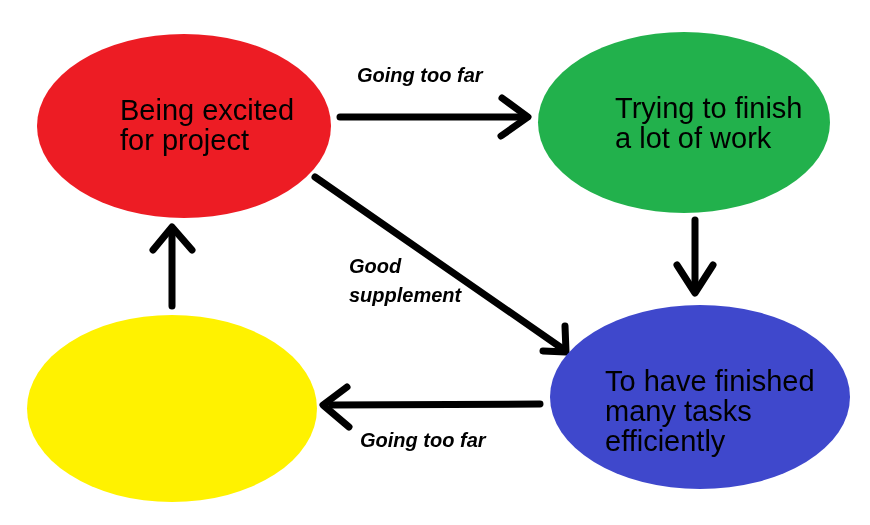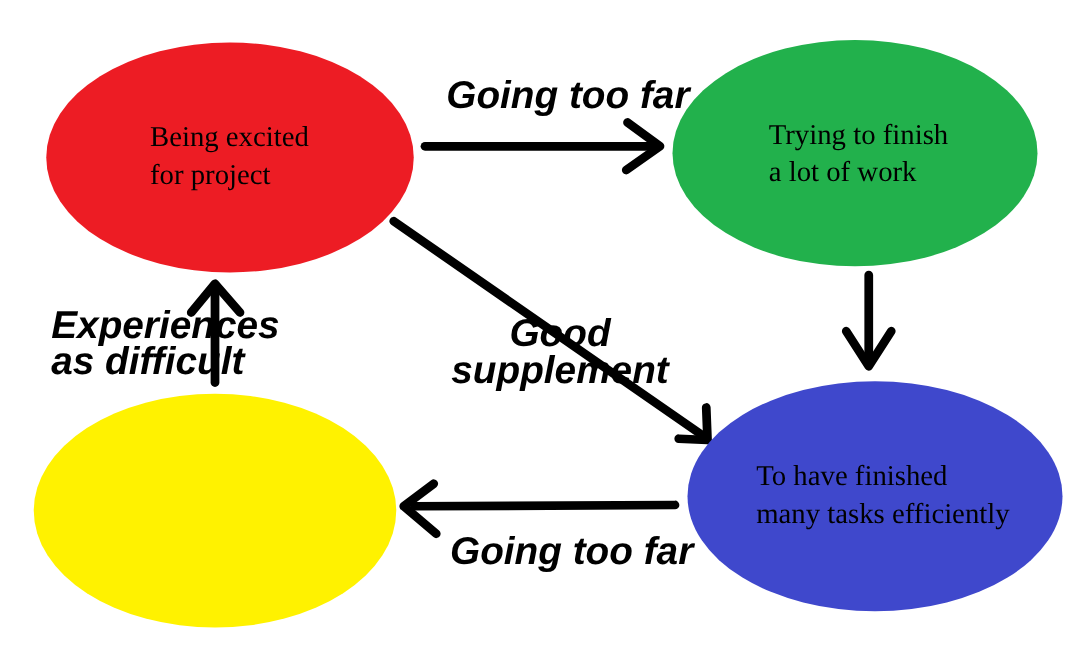--- a/index.html
+++ b/index.html
@@ -16,37 +16,36 @@
     stroke:#000;stroke-width:7;fill:none;
     stroke-linecap:round;stroke-linejoin:round;
   }
   .node{position:absolute;border-radius:50%;}
   .node-excited   {left:37px;  top:34px;  width:294px; height:184px;}
   .node-trying    {left:538px; top:32px;  width:292px; height:181px;}
   .node-finished  {left:550px; top:305px; width:300px; height:184px;}
   .node-breakdown {left:27px;  top:315px; width:290px; height:187px;}
   .node-label{
     position:absolute;
-    font-size:23px;line-height:30px;
+    font-size:29px;line-height:30px;
     white-space:pre-line;
-    font-family:Liberation Serif, serif;
   }
   .label-excited  {left:120px; top:95px;}
   .label-trying   {left:615px; top:93px;}
   .label-finished {left:605px; top:366px;}
   .label-breakdown{left:88px;  top:366px;}
   .edge-label{
     position:absolute;
     font-style:italic;font-weight:600;
-    font-size:31px;line-height:29px;
+    font-size:20px;line-height:29px;
     white-space:pre-line;
   }
   .edge-top      {left:357px; top:61px;}
   .edge-right    {left:724px; top:226px;}
-  .edge-diagonal {left:361px; top:252px;text-align:center;}
+  .edge-diagonal {left:349px; top:252px;}
   .edge-bottom   {left:360px; top:426px;}
   .edge-left     {left:41px;  top:245px;}
 </style>
 </head>
 <body>
 
 <div class="canvas">
 
   <svg class="arrows" viewBox="0 0 870 525">
 
@@ -85,16 +84,14 @@
 for project</div>
   <div class="node-label label-finished">To have finished
 many tasks efficiently</div>
   <div class="node-label label-trying">Trying to finish
 a lot of work</div>
 
   <div class="edge-label edge-top">Going too far</div>
   <div class="edge-label edge-diagonal">Good
 supplement</div>
   <div class="edge-label edge-bottom">Going too far</div>
-  <div class="edge-label edge-left">Experiences
-as difficult</div>
 
 </div>
 
 </body></html>

